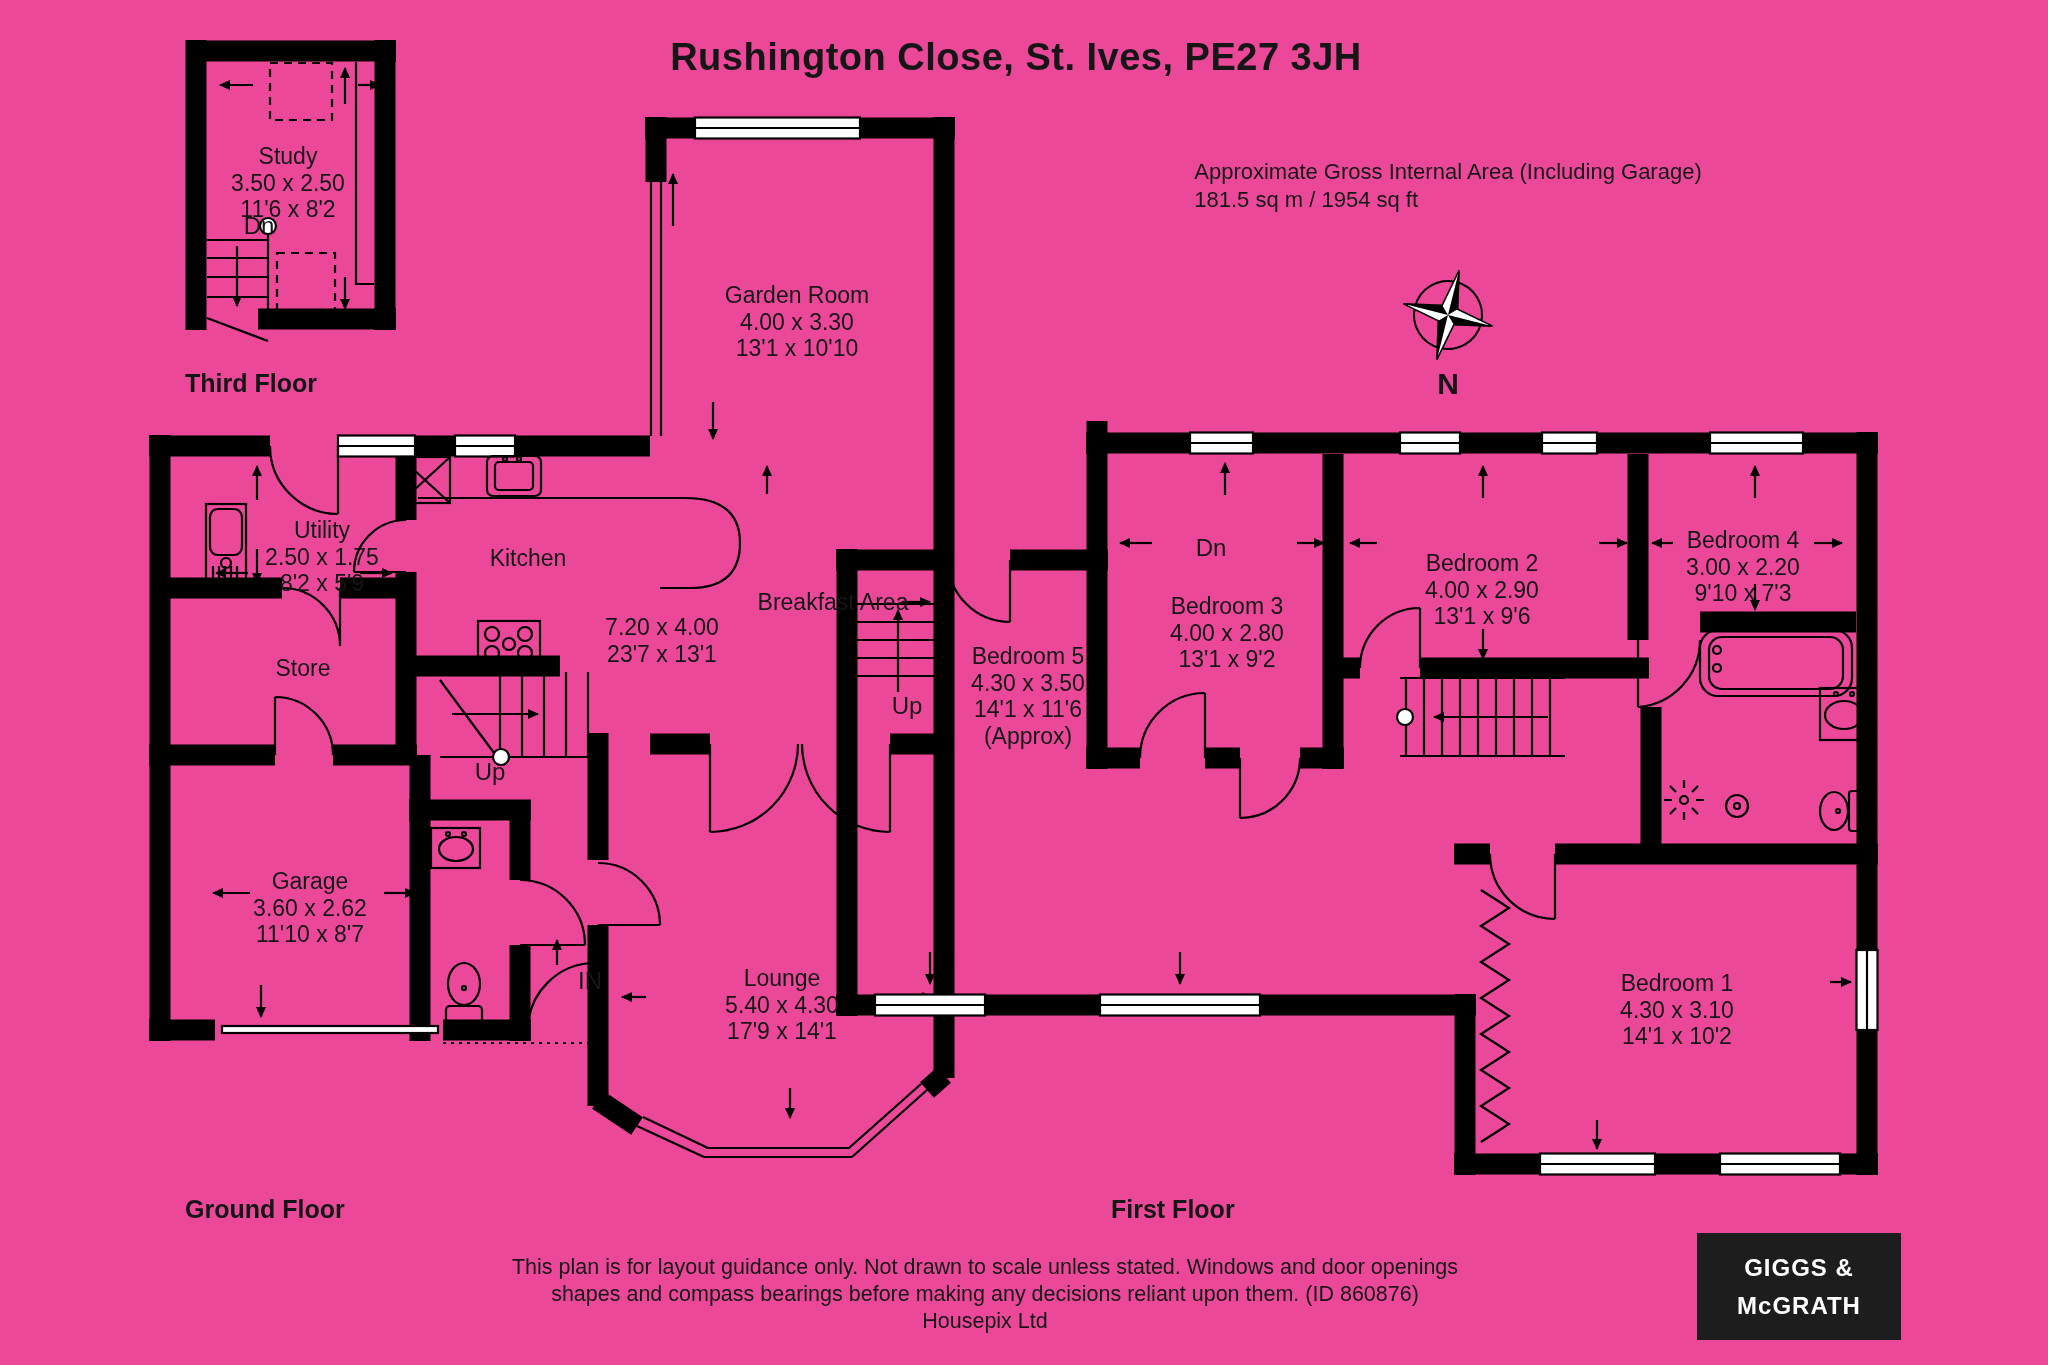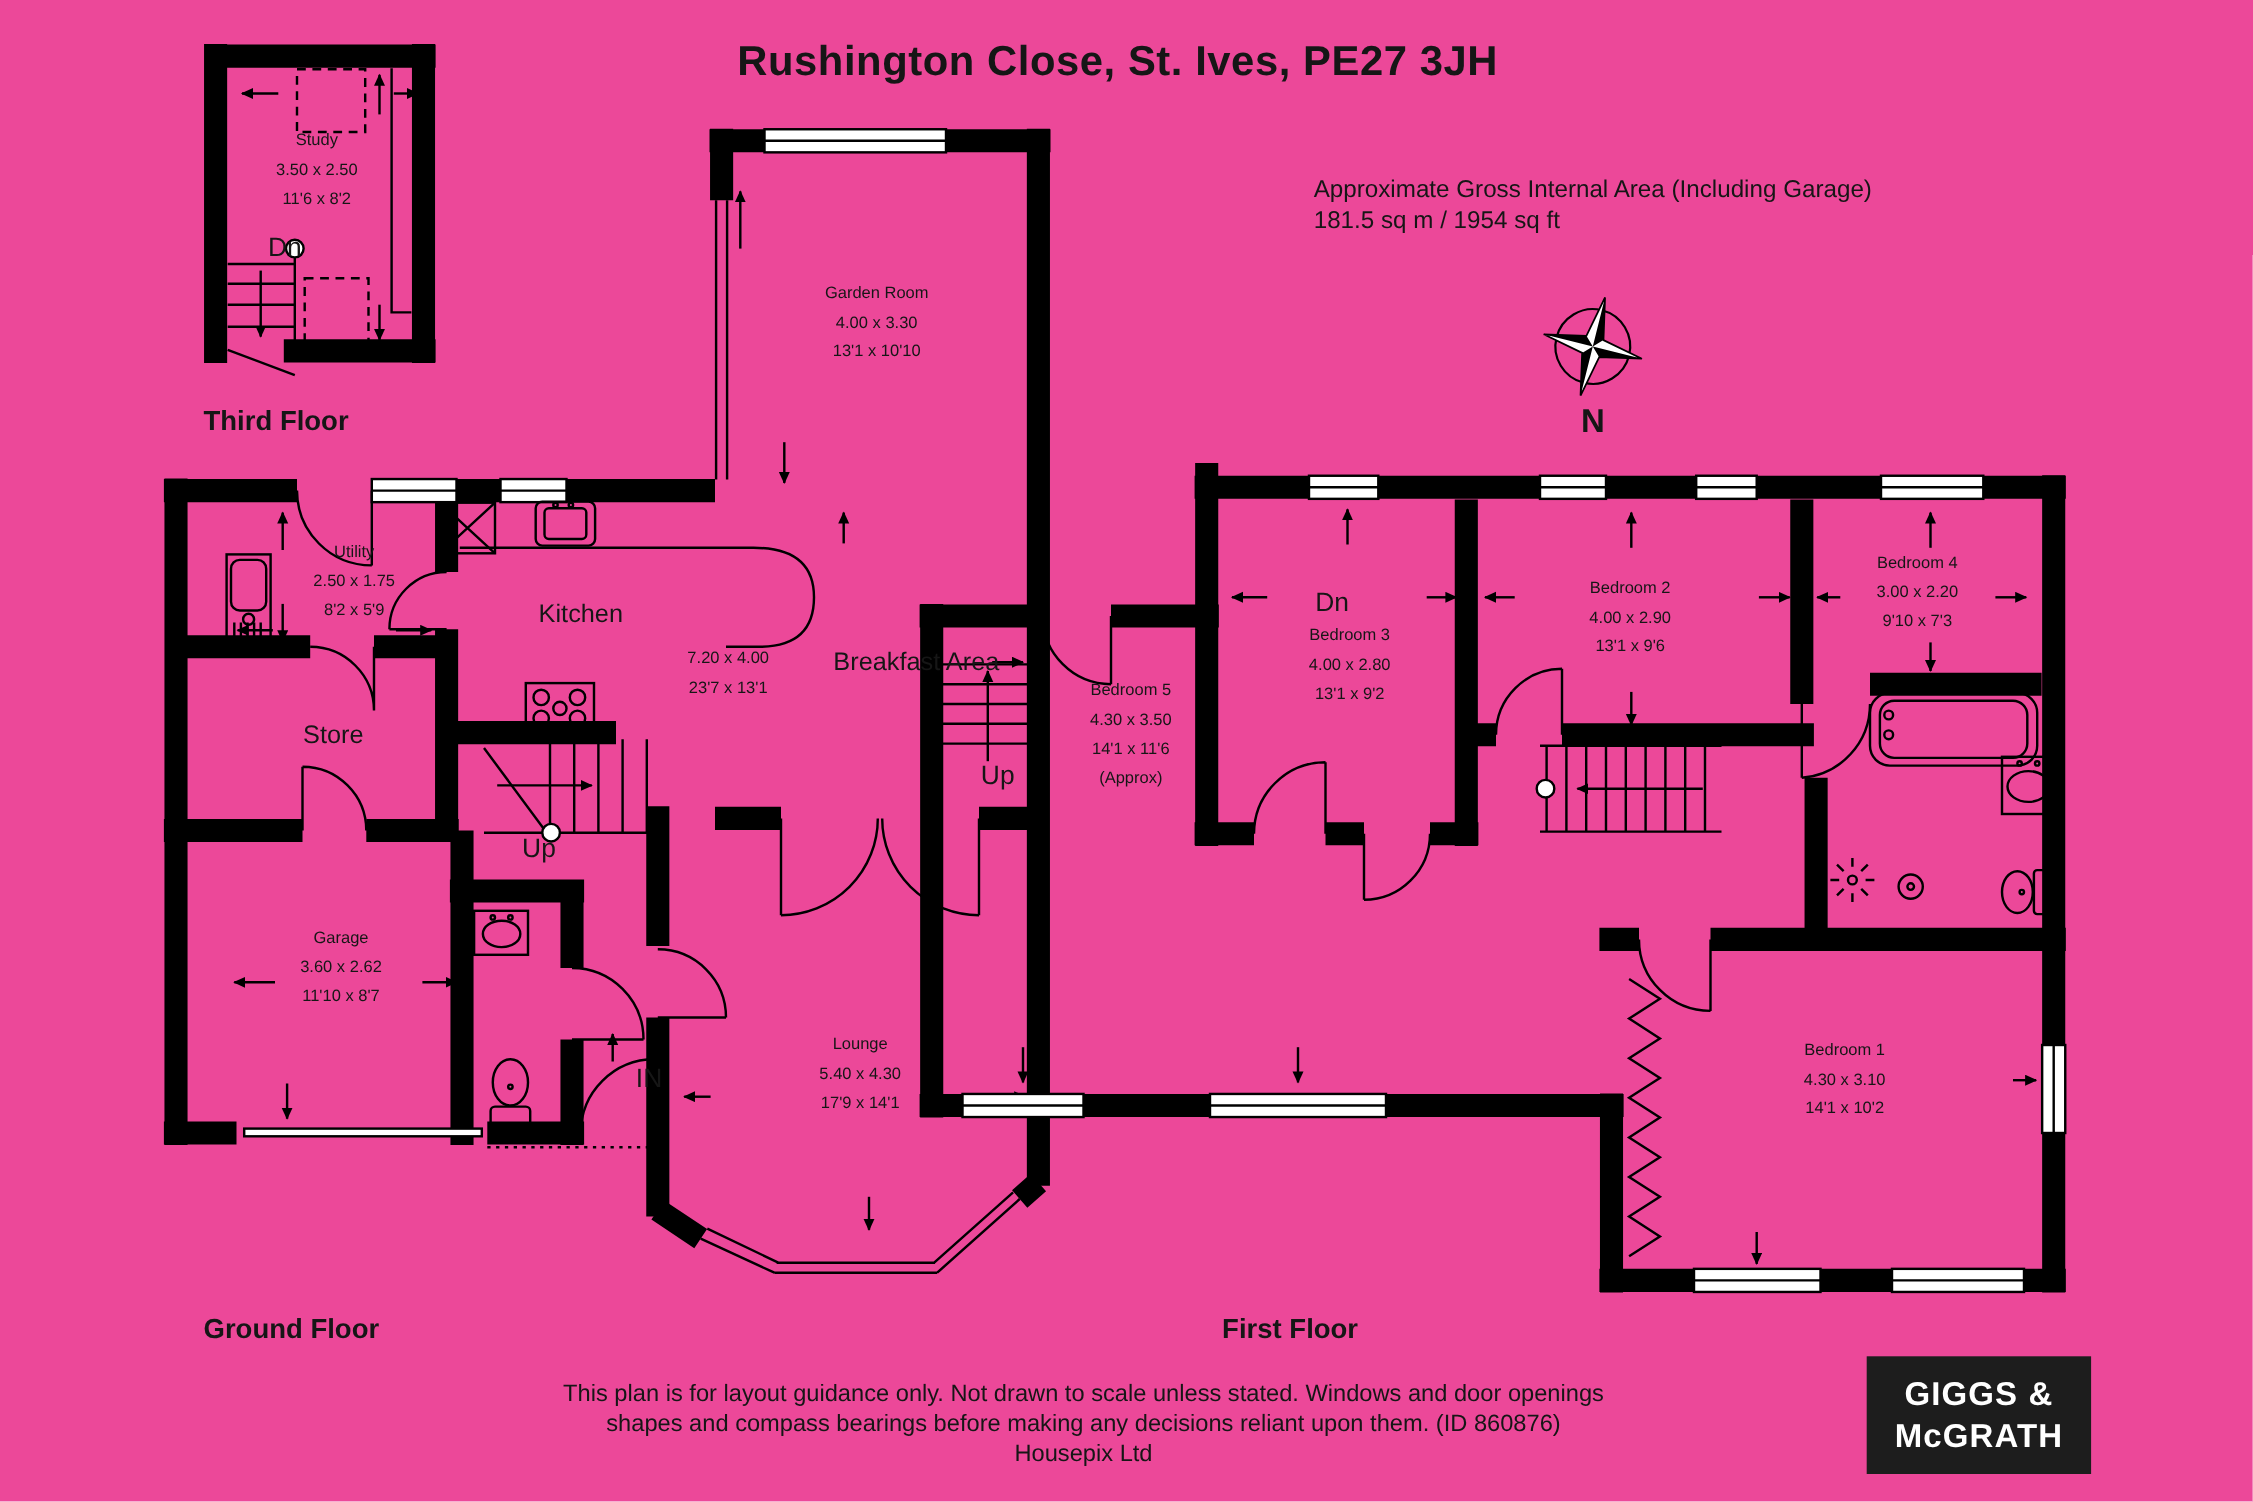--- a/index.html
+++ b/index.html
@@ -1,29 +1,29 @@
 <!DOCTYPE html>
 <html><head>
 <meta charset="utf-8">
 <style>
   html,body{margin:0;padding:0;background:#fff;}
   .canvas{position:relative;width:2048px;height:1365px;background:#ec4899;overflow:hidden;
           font-family:"Liberation Sans","DejaVu Sans",sans-serif;color:#161616;}
   svg.plan{position:absolute;left:0;top:0;}
   .lbl{position:absolute;transform:translate(-50%,-50%);white-space:nowrap;text-align:center;}
   .room{position:absolute;transform:translateX(-50%);text-align:center;
-        font-size:15px;line-height:26.5px;white-space:nowrap;}
+        font-size:23px;line-height:26.5px;white-space:nowrap;margin-top:28px;}
   .title{font-size:38px;font-weight:bold;letter-spacing:.5px;}
   .area-note{position:absolute;transform:translateX(-50%);text-align:left;font-size:22px;line-height:28px;}
   .floor-label{position:absolute;transform:translateY(-50%);font-size:25px;font-weight:bold;}
   .small-lbl{font-size:24px;margin-left:33px;}
   .north{font-size:30px;font-weight:bold;}
   .disclaimer{position:absolute;transform:translateX(-50%);text-align:center;font-size:21.5px;line-height:27px;}
   .logo{position:absolute;display:flex;flex-direction:column;align-items:center;justify-content:center;
-        font-weight:bold;font-size:30px;line-height:38px;letter-spacing:1px;}
+        font-weight:bold;font-size:24px;line-height:38px;letter-spacing:1px;}
 </style>
 </head>
 <body>
 
 <div class="canvas">
 
   <svg class="plan" width="2048" height="1365" viewBox="0 0 2048 1365">
     <defs>
       <marker id="ah" markerWidth="14" markerHeight="12" refX="10" refY="5" orient="auto" markerUnits="userSpaceOnUse">
         <path d="M0,0 L11,5 L0,10 Z" fill="#000"></path>

